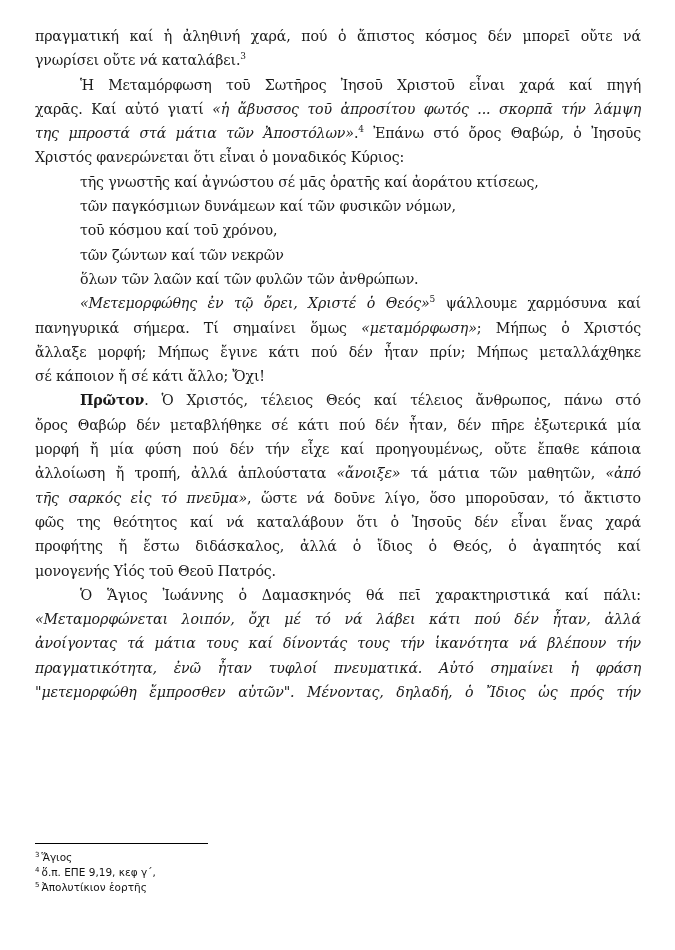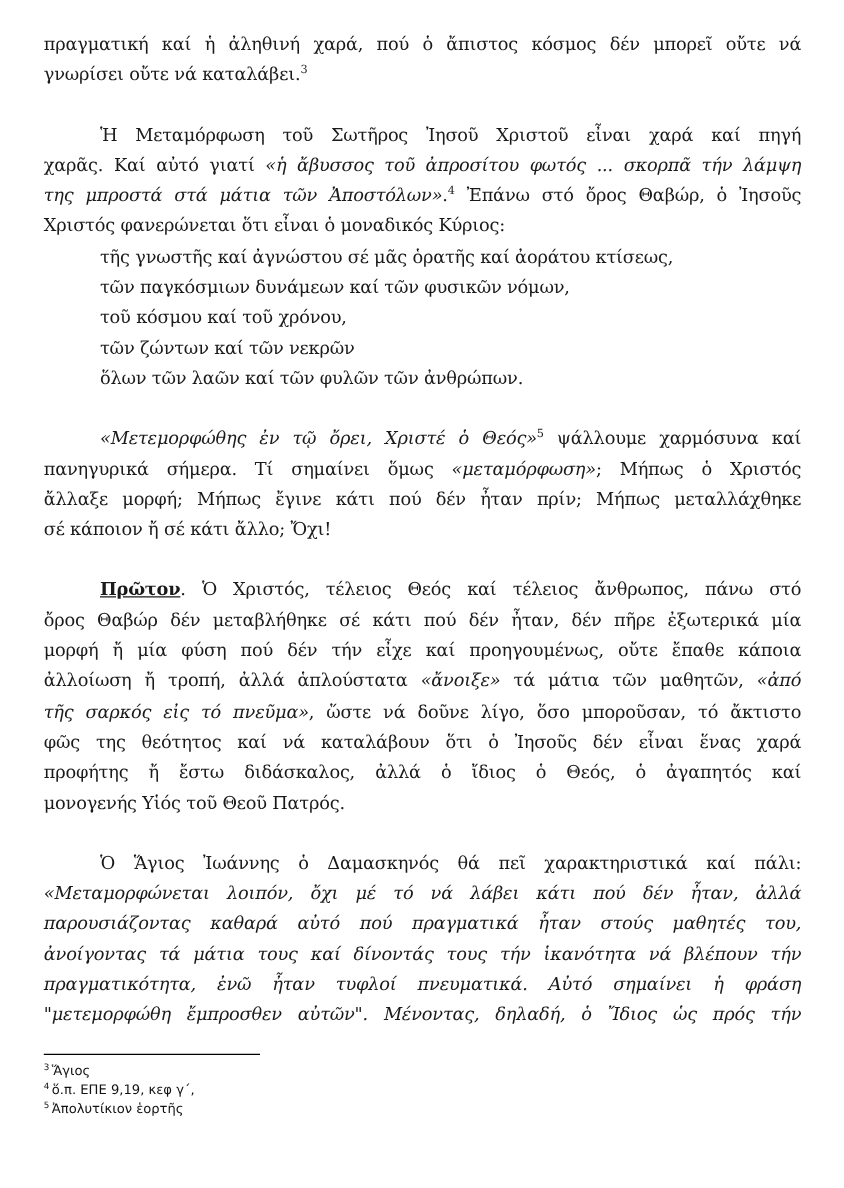--- a/index.html
+++ b/index.html
@@ -30,28 +30,27 @@
       white-space: nowrap;
       text-align: justify;
       text-align-last: justify;
       overflow: visible;
     }
     .line.last {
       text-align-last: left;
     }
     .line.indent {
       padding-left: 45px;
-      margin-top: 24px;
     }
     .line.verse {
       padding-left: 45px;
       text-align-last: left;
     }
     .it { font-style: italic; }
-    .b-u { font-weight: bold; text-decoration: underline; }
+    .b-u { font-weight: bold; }
     sup {
       font-size: 9px;
       line-height: 0;
       vertical-align: super;
     }
     .footnote-rule {
       position: absolute;
       left: 35px;
       top: 843px;
       width: 173px;
@@ -94,21 +93,20 @@
     <div class="line indent"><span class="b-u">Πρῶτον</span><span>. Ὁ Χριστός, τέλειος Θεός καί τέλειος ἄνθρωπος, πάνω στό</span></div>
     <div class="line"><span>ὄρος Θαβώρ δέν μεταβλήθηκε σέ κάτι πού δέν ἦταν, δέν πῆρε ἐξωτερικά μία</span></div>
     <div class="line"><span>μορφή ἤ μία φύση πού δέν τήν εἶχε καί προηγουμένως, οὔτε ἔπαθε κάποια</span></div>
     <div class="line"><span>ἀλλοίωση ἤ τροπή, ἀλλά ἁπλούστατα </span><span class="it">«ἄνοιξε»</span><span> τά μάτια τῶν μαθητῶν, </span><span class="it">«ἀπό</span></div>
     <div class="line"><span class="it">τῆς σαρκός εἰς τό πνεῦμα»</span><span>, ὥστε νά δοῦνε λίγο, ὅσο μποροῦσαν, τό ἄκτιστο</span></div>
     <div class="line"><span>φῶς της θεότητος καί νά καταλάβουν ὅτι ὁ Ἰησοῦς δέν εἶναι ἕνας χαρά</span></div>
     <div class="line"><span>προφήτης ἤ ἔστω διδάσκαλος, ἀλλά ὁ ἴδιος ὁ Θεός, ὁ ἀγαπητός καί</span></div>
     <div class="line last"><span>μονογενής Υἱός τοῦ Θεοῦ Πατρός.</span></div>
     <div class="line indent"><span>Ὁ Ἅγιος Ἰωάννης ὁ Δαμασκηνός θά πεῖ χαρακτηριστικά καί πάλι:</span></div>
     <div class="line"><span class="it">«Μεταμορφώνεται λοιπόν, ὄχι μέ τό νά λάβει κάτι πού δέν ἦταν, ἀλλά</span></div>
-    <div class="line"><span class="it">παρουσιάζοντας καθαρά αὐτό πού πραγματικά ἦταν στούς μαθητές του,</span></div>
     <div class="line"><span class="it">ἀνοίγοντας τά μάτια τους καί δίνοντάς τους τήν ἱκανότητα νά βλέπουν τήν</span></div>
     <div class="line"><span class="it">πραγματικότητα, ἐνῶ ἦταν τυφλοί πνευματικά. Αὐτό σημαίνει ἡ φράση</span></div>
     <div class="line"><span class="it">"μετεμορφώθη ἔμπροσθεν αὐτῶν". Μένοντας, δηλαδή, ὁ Ἴδιος ὡς πρός τήν</span></div>
   </div>
 
 <div class="footnote-rule"></div>
 <div class="footnotes" id="footnotes">
     <div class="fn"><sup>3</sup><span>Ἅγιος</span></div>
     <div class="fn"><sup>4</sup><span>ὅ.π. ΕΠΕ 9,19, κεφ γ΄,</span></div>
     <div class="fn"><sup>5</sup><span>Ἀπολυτίκιον ἑορτῆς</span></div>

